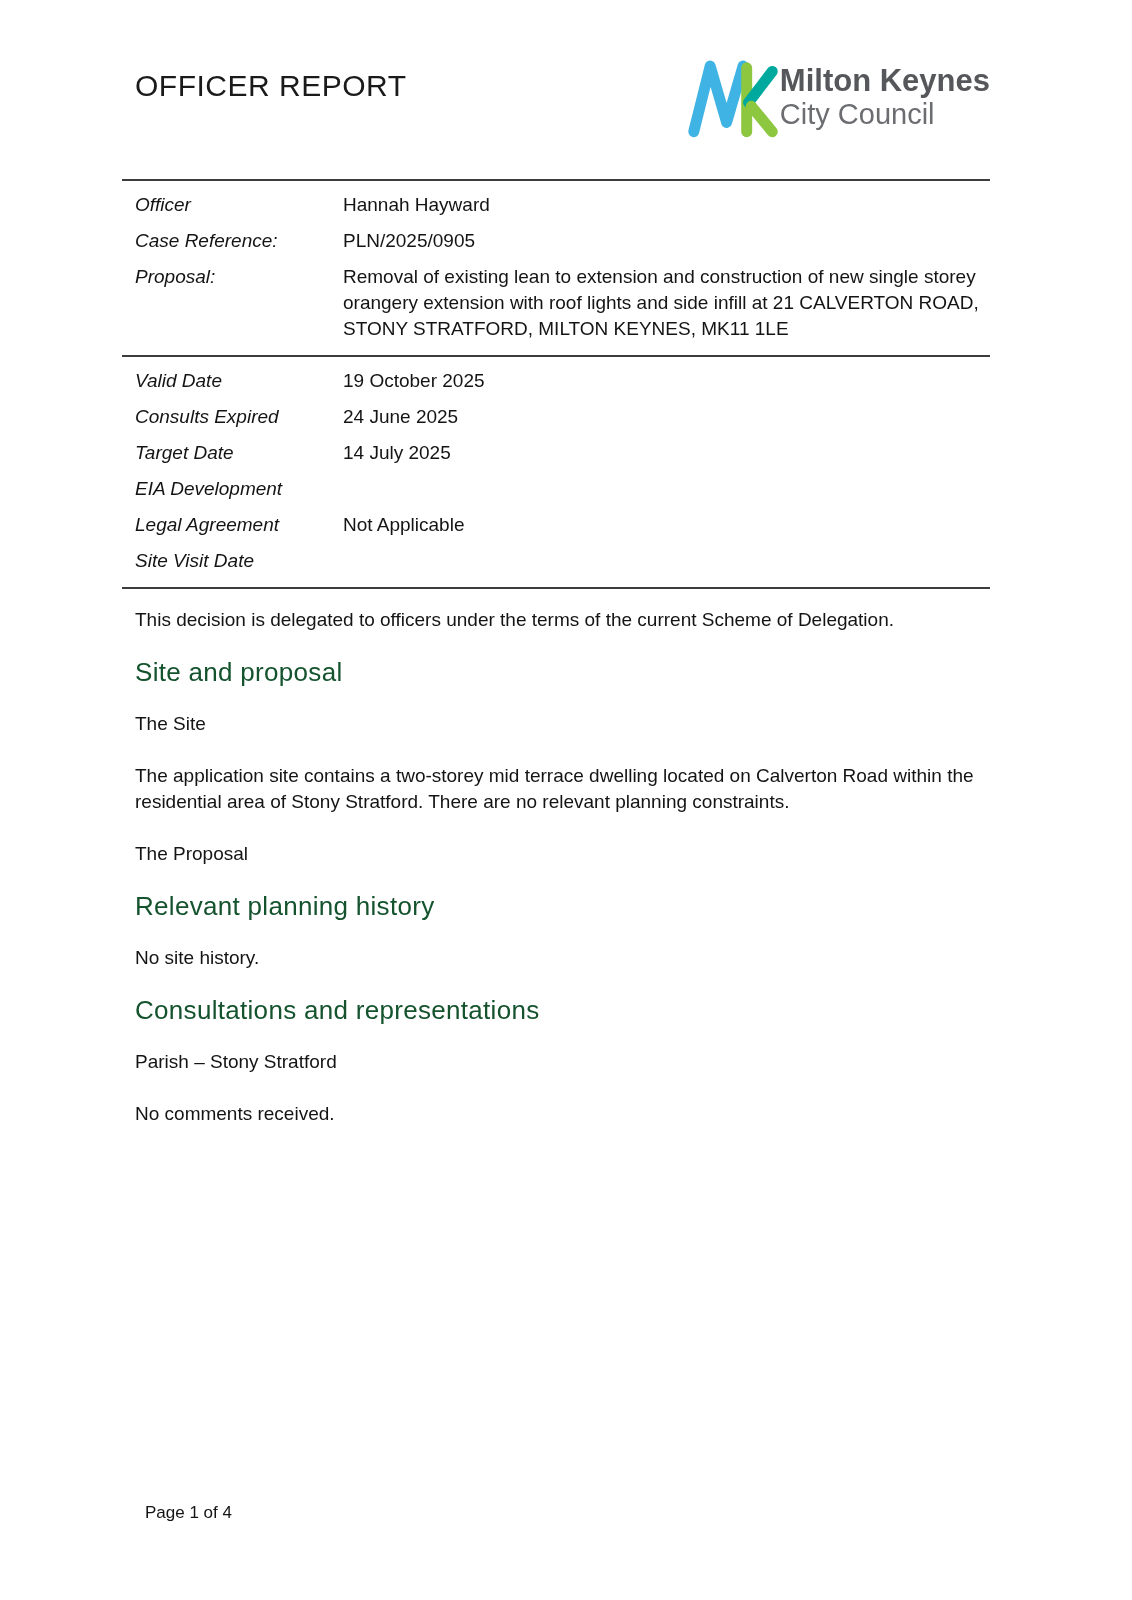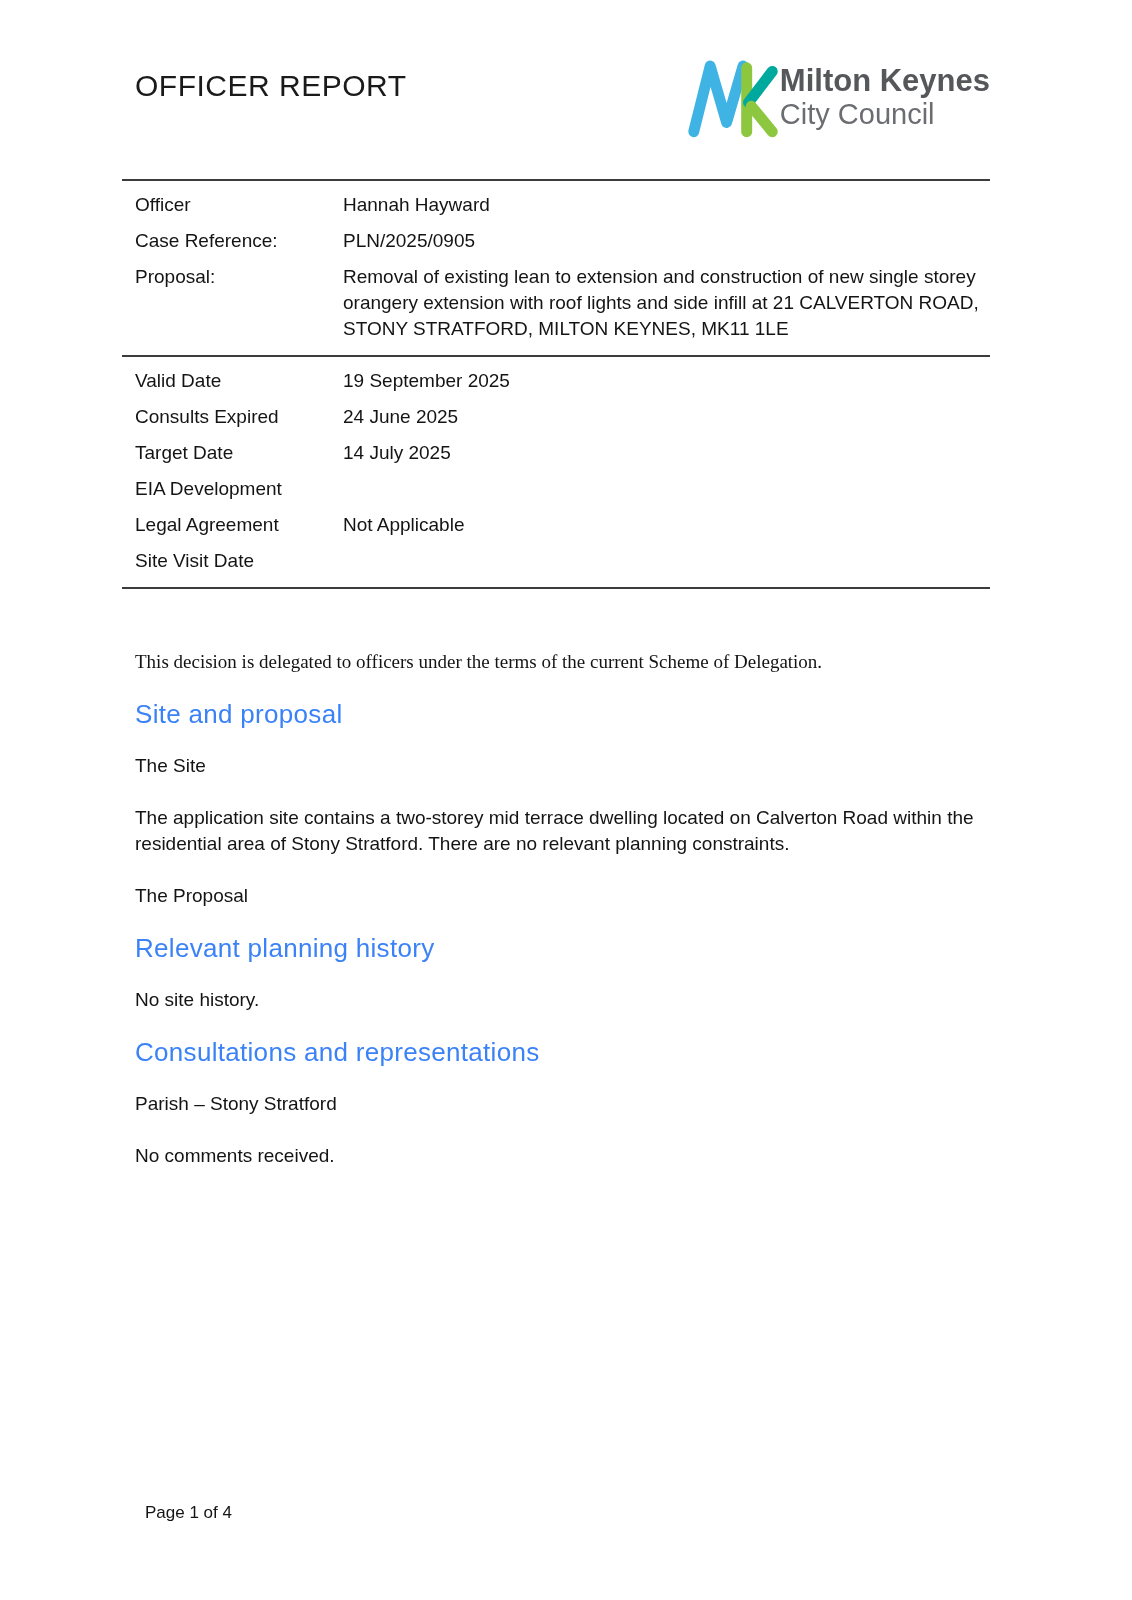--- a/index.html
+++ b/index.html
@@ -62,32 +62,32 @@
     font-size: 19px;
     line-height: 26px;
   }
   .t-block { padding: 6px 0 8px 0; }
   .t-block.second { border-top: 2px solid #3c3c3c; }
   .t-row {
     display: grid;
     grid-template-columns: 221px 1fr;
     padding: 5px 0;
   }
-  .t-label { padding-left: 13px; }
+  .t-label { padding-left: 13px; font-style: italic; }
   .t-value { padding-right: 4px; }
 
   
   .body-copy { font-size: 19px; line-height: 26px; }
   .body-copy p { margin: 26px 0; }
-  .body-copy p.first { margin-top: 60px; font-family: Liberation Serif, serif; }
+  .body-copy p.first { margin-top: 18px; }
   h2.section-heading {
     font-size: 26px;
     font-weight: 400;
     letter-spacing: 0.3px;
-    color: #3b82f6;
+    color: #14532d;
     margin: 24px 0 24px 0;
   }
   .subhead { margin: 26px 0 24px 0; }
 
   
   .page-footer {
     position: absolute;
     left: 145px;
     top: 1503px;
     font-size: 17px;
@@ -127,21 +127,21 @@
           <div class="t-value">PLN/2025/0905</div>
         </div>
         <div class="t-row">
           <div class="t-label">Proposal:</div>
           <div class="t-value">Removal of existing lean to extension and construction of new single storey orangery extension with roof lights and side infill at 21 CALVERTON ROAD, STONY STRATFORD, MILTON KEYNES, MK11 1LE</div>
         </div>
       </div>
       <div class="t-block second">
         <div class="t-row">
           <div class="t-label">Valid Date</div>
-          <div class="t-value">19 September 2025</div>
+          <div class="t-value">19 October 2025</div>
         </div>
         <div class="t-row">
           <div class="t-label">Consults Expired</div>
           <div class="t-value">24 June 2025</div>
         </div>
         <div class="t-row">
           <div class="t-label">Target Date</div>
           <div class="t-value">14 July 2025</div>
         </div>
         <div class="t-row">

